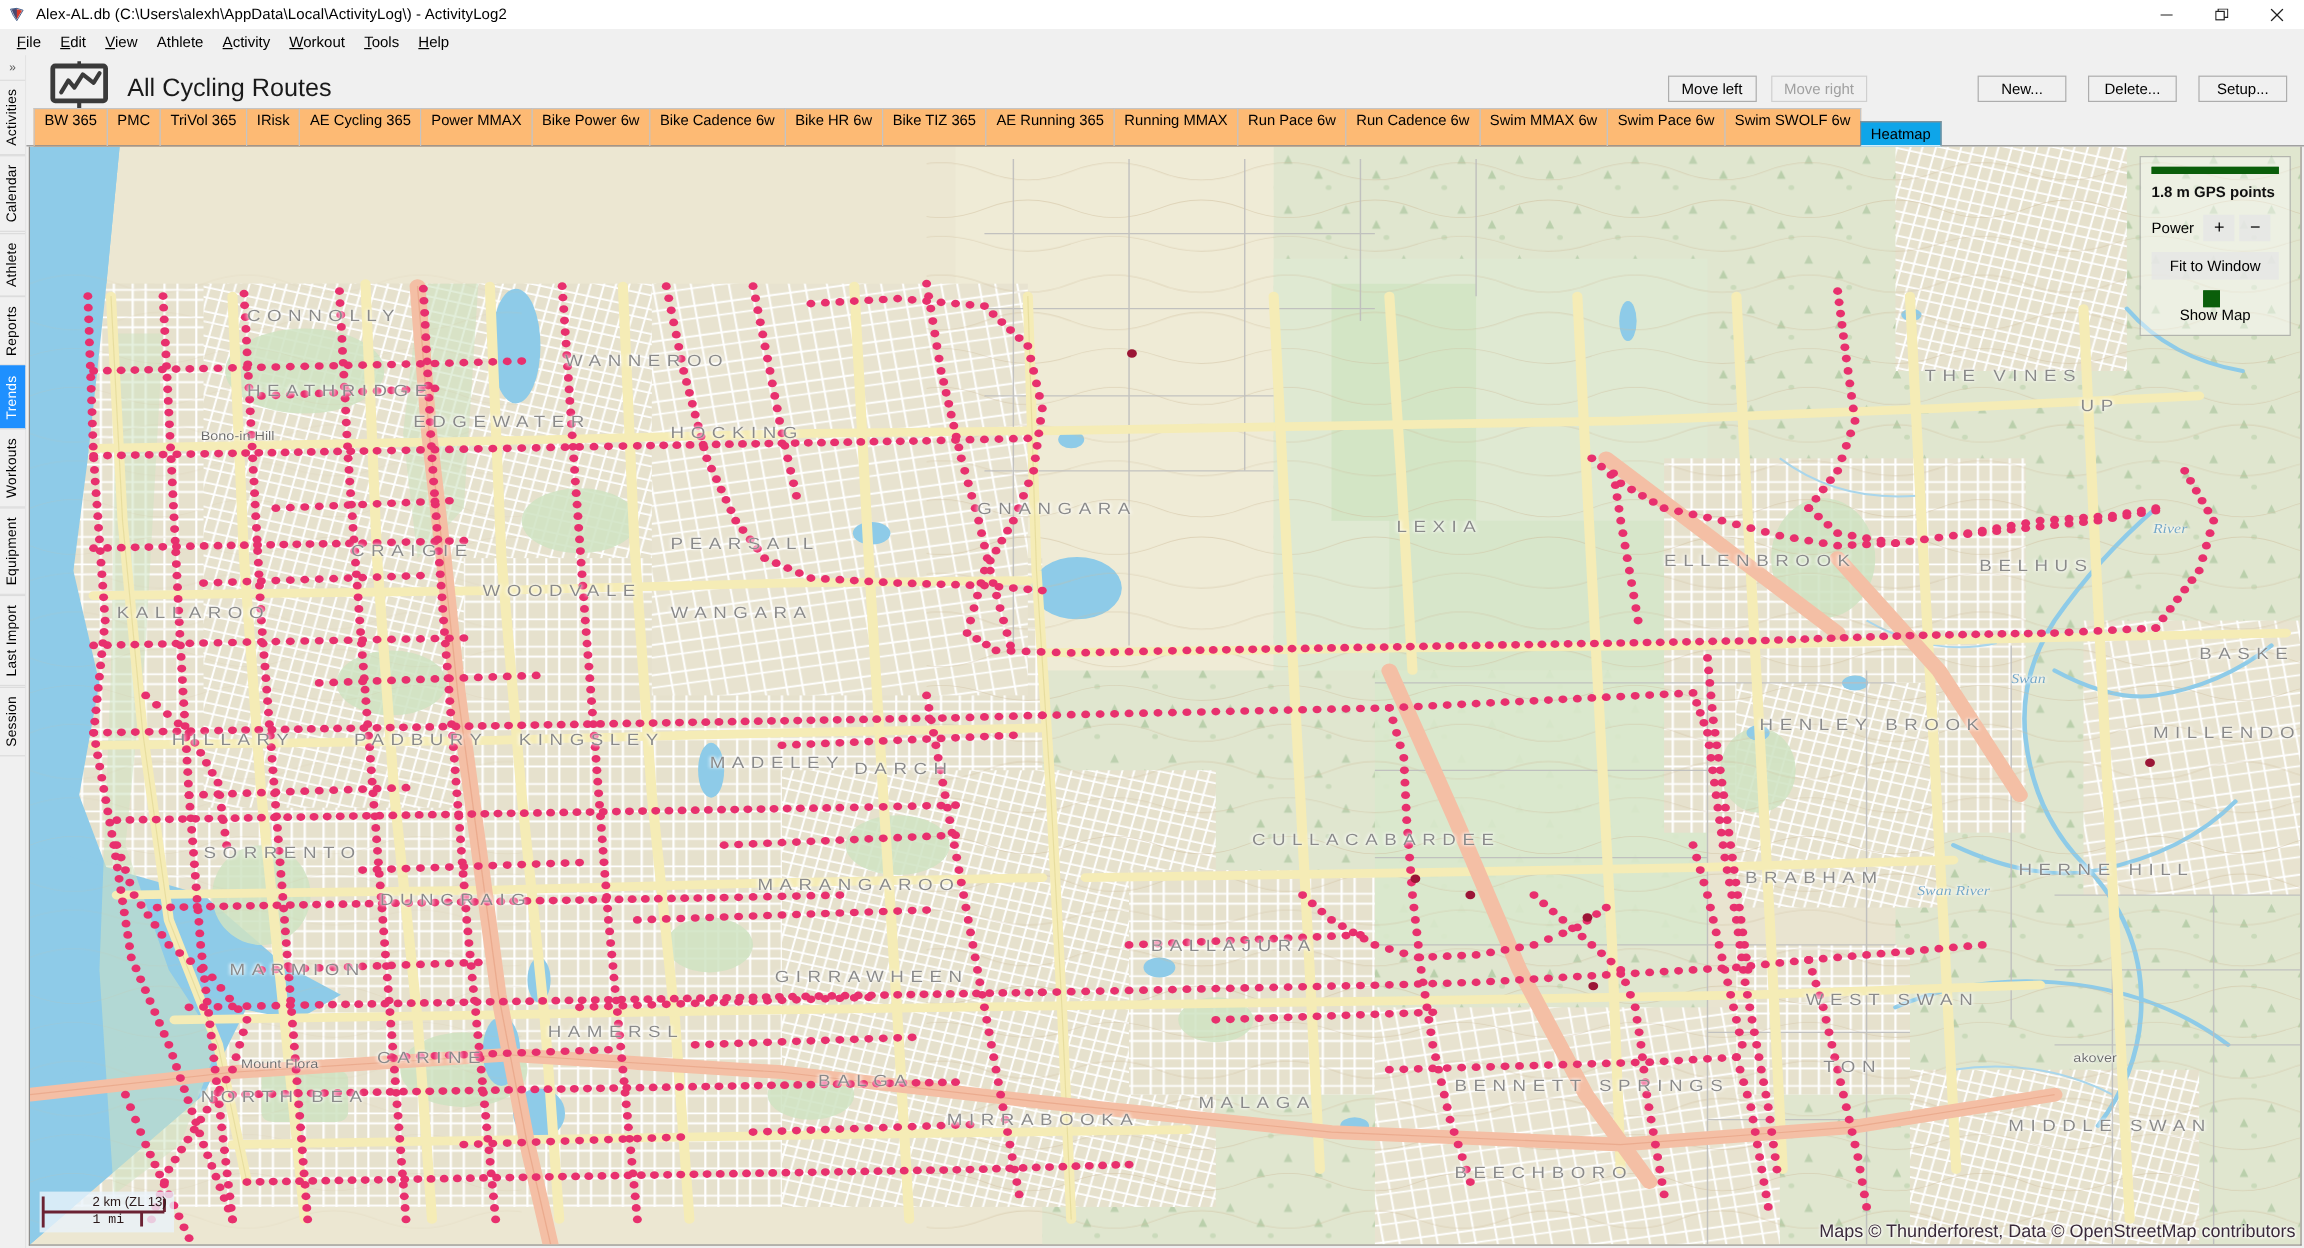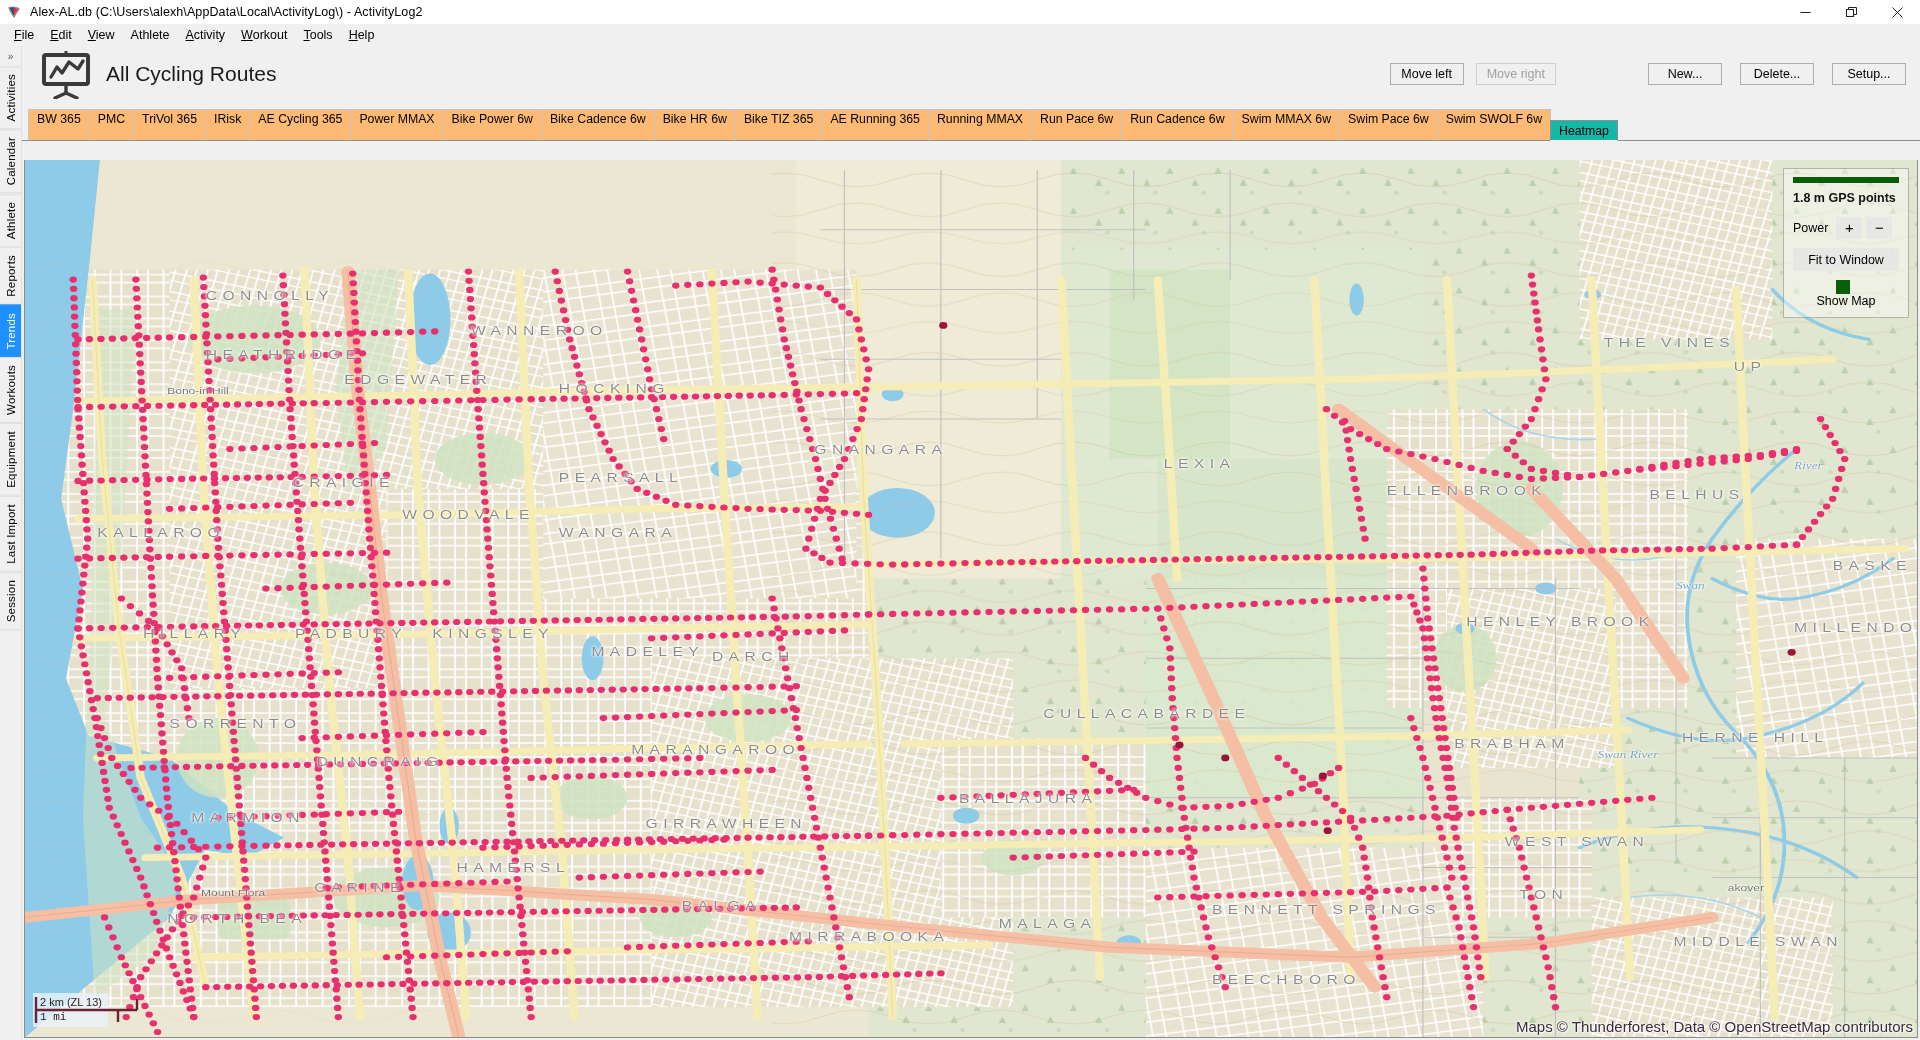--- a/index.html
+++ b/index.html
@@ -60,21 +60,21 @@
     font-size: 11.5px; color: #000;
     background: #f0f0f0;
     border: 1px solid #dcdcdc; border-left: none; border-right: none;
     padding: 7px 3px;
     display: flex; align-items: center; justify-content: center;
     white-space: nowrap;
     letter-spacing: 0.2px;
   }
   #rail .vtab.active { background: #1e90ff; color: #fff; border-color: #1e90ff; }
 
-  #content { flex: 1; display: flex; flex-direction: column; min-width: 0; background:#f0f0f0;gap:19px; }
+  #content { flex: 1; display: flex; flex-direction: column; min-width: 0; background:#f0f0f0; }
 
   
   #header {
     height: 55px; display: flex; align-items: center;
     padding: 0 14px 0 16px; background: #f0f0f0;
     position: relative;
   }
   #trend-icon { width: 56px; height: 50px; flex: none; margin-right: 12px; }
   #page-title { font-size: 21px; color: #1a1a1a; white-space: nowrap; }
   #header-buttons { margin-left: auto; display: flex; align-items: center; gap: 0; }
@@ -102,21 +102,21 @@
   }
   .tab {
     height: 32px; line-height: 19px;
     padding: 0 8px; font-size: 12.3px; color: #000;
     background: #fdba74;
     border: 1px solid #c4c4c4; border-bottom: 1px solid #8d8d8d;
     margin-right: -1px;
     white-space: nowrap;
   }
   .tab.active {
-    background: #14b8a6; border-color: #8d8d8d; border-bottom-color: #ffffff;
+    background: #0ea5e9; border-color: #8d8d8d; border-bottom-color: #ffffff;
     height: 21px; line-height: 20px; font-weight: normal;
   }
 
   
   #mapwrap {
     flex: 1; position: relative; overflow: hidden;
     border: 1px solid #8d8d8d; border-top: none;
     margin: 0 2px 2px 2px;
     background: #e9e4cf;
   }
@@ -157,21 +157,21 @@
   #showmaplbl { font-size: 12.5px; }
 
   
   #scalebar {
     position: absolute; left: 8px; bottom: 10px;
     background: rgba(234,242,250,0.80);
     padding: 3px 6px 3px 4px;
     font-size: 11px; color: #2b1a1a;
     line-height: 12px;
   }
-  #scalebar .sbrow { position: relative; height: 14px; white-space: nowrap; }
+  #scalebar .sbrow { position: relative; height: 14px; white-space: nowrap; padding-left: 37px; }
   #scalebar .km { position: relative; z-index:2; padding-left:3px; }
   #scalebar .mi { position: relative; z-index:2; padding-left:3px;font-family:Liberation Mono, monospace; }
   #scalebar svg { position: absolute; left: 0; top: 0; }
 
   
   #attrib {
     position: absolute; right: 4px; bottom: 2px;
     font-size: 15px; color: #3a2a3a;
     text-shadow: 0 0 2px #fff, 0 0 3px #fff, 1px 1px 2px #fff;
     white-space: nowrap;

